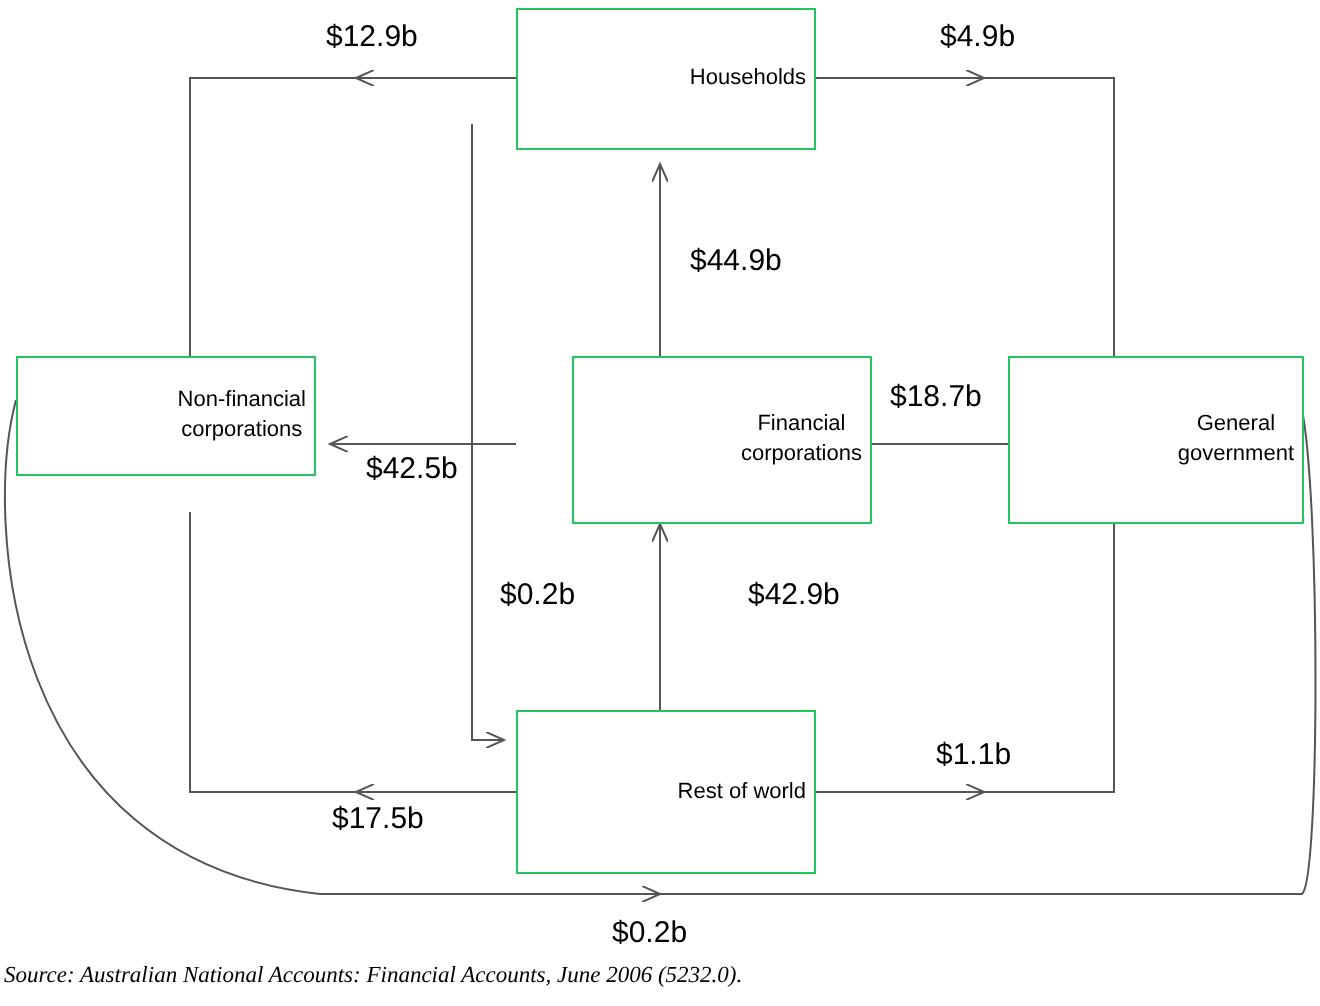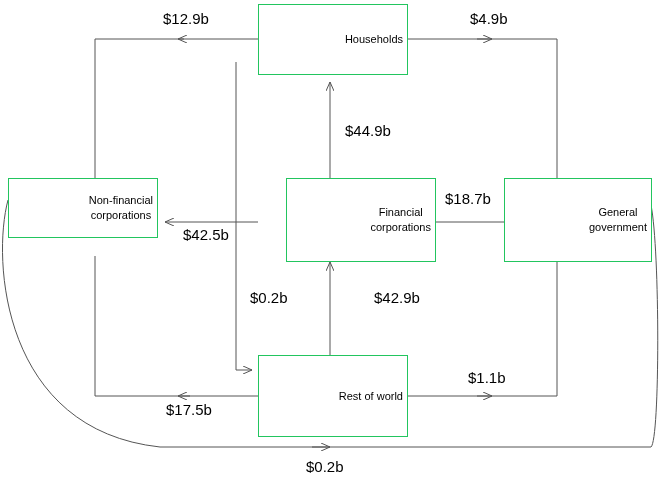--- a/index.html
+++ b/index.html
@@ -127,14 +127,15 @@
   <div class="edge-label" style="left:470px; top:10px;text-align:right;">$4.9b</div>
   <div class="edge-label" style="left:345px; top:122px;">$44.9b</div>
   <div class="edge-label" style="left:183px; top:190px;margin-top:36px;">$42.5b</div>
   <div class="edge-label" style="left:445px; top:190px;">$18.7b</div>
   <div class="edge-label" style="left:250px; top:289px;">$0.2b</div>
   <div class="edge-label" style="left:348px; top:289px;padding-left:26px;">$42.9b</div>
   <div class="edge-label" style="left:166px; top:369px;margin-top:32px;">$17.5b</div>
   <div class="edge-label" style="left:468px; top:369px;">$1.1b</div>
   <div class="edge-label" style="left:306px; top:458px;">$0.2b</div>
 
+  <div class="source-note">Source: Australian National Accounts: Financial Accounts, June 2006 (5232.0).</div>
 
 </div>
 
 </body></html>

